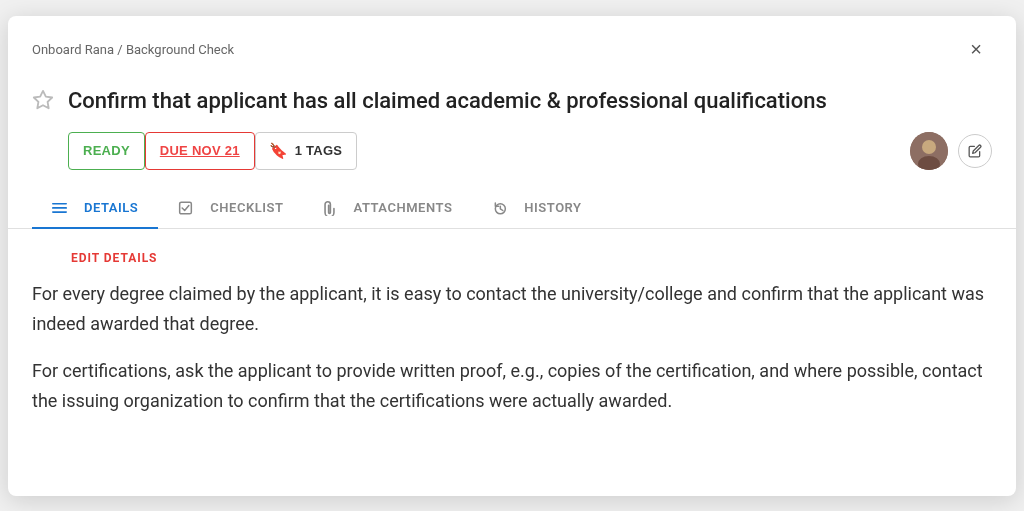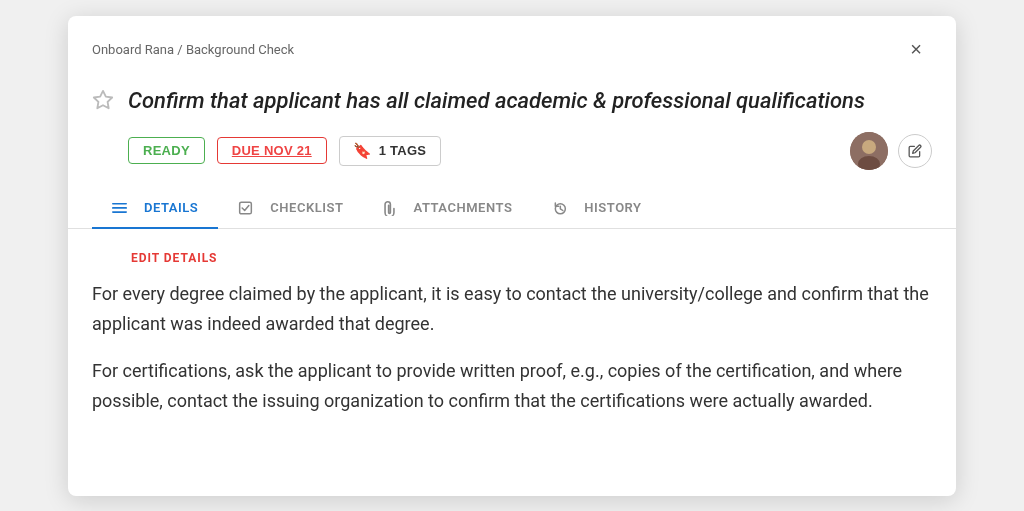--- a/index.html
+++ b/index.html
@@ -6,21 +6,21 @@
     body {
       font-family: -apple-system, BlinkMacSystemFont, 'Segoe UI', Roboto, sans-serif;
       background: #f0f0f0;
       display: flex;
       align-items: center;
       justify-content: center;
       min-height: 100vh;
     }
     .modal {
       background: #fff;
-      width: 888px;
+      width: 1008px;
       min-height: 480px;
       border-radius: 8px;
       box-shadow: 0 4px 24px rgba(0,0,0,0.15);
       padding: 0;
       position: relative;
     }
     .modal-header {
       display: flex;
       align-items: center;
       justify-content: space-between;
@@ -53,27 +53,24 @@
       font-size: 22px;
       color: #bbb;
       margin-top: 3px;
       flex-shrink: 0;
     }
     .task-title {
       font-size: 22px;
       font-weight: 500;
       color: #222;
       line-height: 1.35;
-      font-style: italic;
     }
     .meta-row {
       display: flex;
-      align-items: center;
       padding: 0 24px 18px 60px;
-      gap: 12px;
     }
     .tag-btn {
       border: 1.5px solid;
       border-radius: 4px;
       padding: 5px 14px;
       font-size: 13px;
       font-weight: 600;
       background: #fff;
       cursor: pointer;
       letter-spacing: 0.02em;

